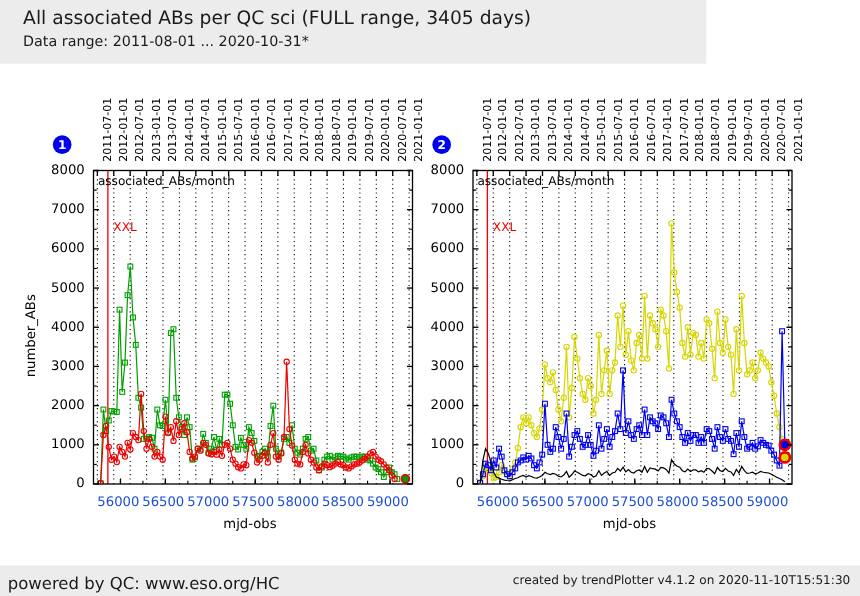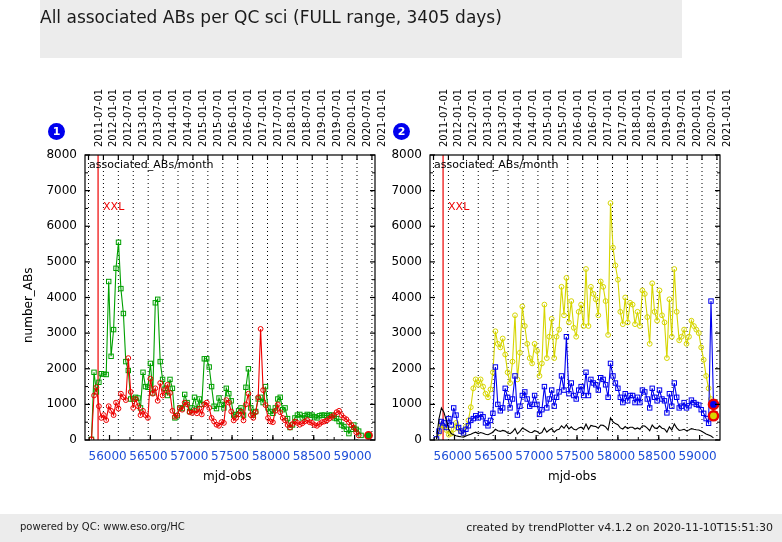--- a/index.html
+++ b/index.html
@@ -21,22 +21,21 @@
     height: 542px;
     background: #ffffff;
   }
   .header {
     position: absolute;
     left: 0; top: 0;
     width: 642px;
     height: 58px;
     background: #ececec;
     box-sizing: border-box;
-    padding: 5px 0 0 0;
-    margin-left: 40px;
+    padding: 5px 0 0 21px;
   }
   .title-main {
     font-size: 17px;
     color: #1a1a1a;
     line-height: 24px;
     white-space: nowrap;
   }
   .title-sub {
     font-size: 13px;
     color: #1a1a1a;
@@ -45,22 +44,22 @@
   }
   .footer {
     position: absolute;
     left: 0; top: 514px;
     width: 782px;
     height: 28px;
     background: #ececec;
   }
   .footer-left {
     position: absolute;
-    left: 20px; top: 7px;
-    font-size: 10px;
+    left: 7px; top: 7px;
+    font-size: 15px;
     color: #1a1a1a;
     white-space: nowrap;
   }
   .footer-right {
     position: absolute;
     right: 9px; top: 7px;
     font-size: 11px;
     color: #1a1a1a;
     white-space: nowrap;
   }
@@ -133,20 +132,21 @@
   }
   svg { display: block; }
 </style>
 </head>
 <body>
 
 <div id="root">
 
   <div class="header">
     <div class="title-main">All associated ABs per QC sci (FULL range, 3405 days)</div>
+    <div class="title-sub">Data range: 2011-08-01 ... 2020-10-31*</div>
   </div>
 
   <div class="plot-area">
     <svg id="plot-svg" width="782" height="456">
         <g>
           <defs>
             <clipPath id="clip0">
               <rect x="85" y="97" width="290" height="285"></rect>
             </clipPath>
           </defs>

